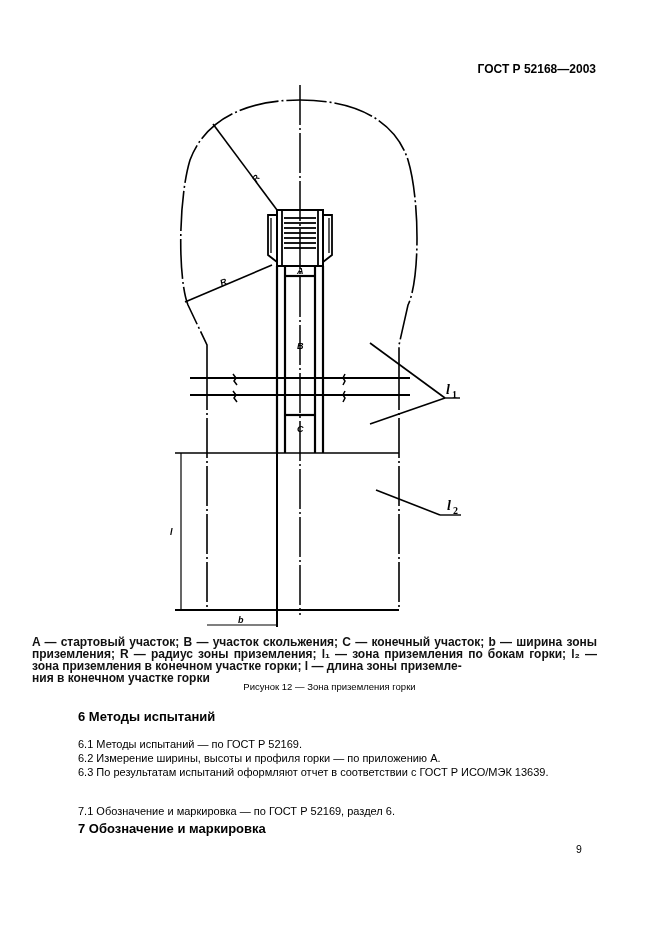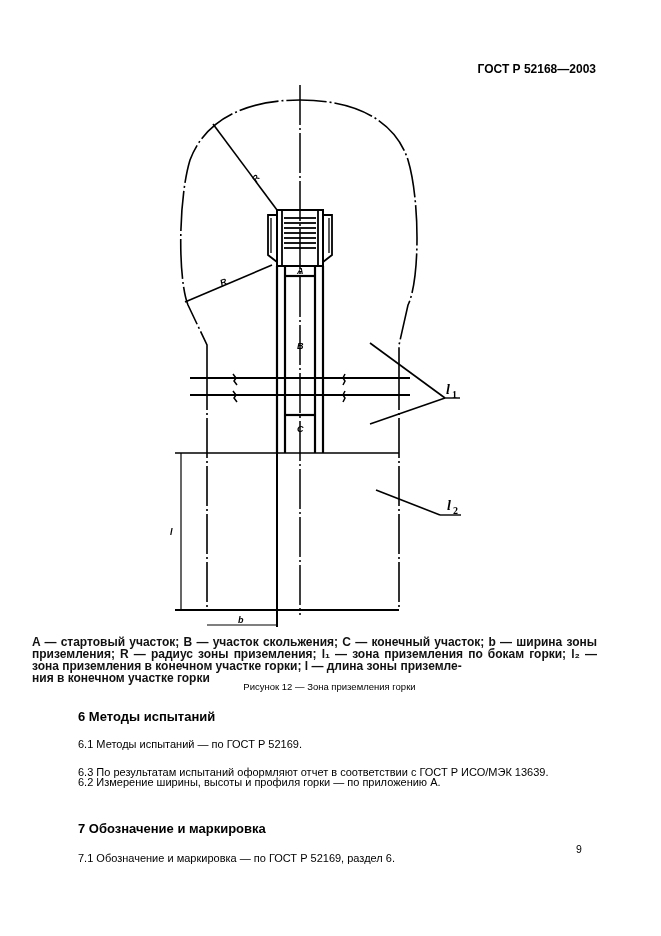--- a/index.html
+++ b/index.html
@@ -101,19 +101,19 @@
 <div class="legend">
   <span>A — стартовый участок; B — участок скольжения; C — конечный участок; b — ширина зоны приземления; R — радиус зоны</span>
   <span>приземления; l₁ — зона приземления по бокам горки; l₂ — зона приземления в конечном участке горки; l — длина зоны приземле-</span>
   <span class="last">ния в конечном участке горки</span>
 </div>
 
 <div class="caption">Рисунок 12 — Зона приземления горки</div>
 
 <div class="section-title" style="top:709px">6  Методы испытаний</div>
 <div class="para" style="top:738px">6.1  Методы испытаний — по ГОСТ Р 52169.</div>
-<div class="para" style="top:776px">6.2  Измерение ширины, высоты и профиля горки — по приложению А.</div>
+<div class="para" style="top:752px">6.2  Измерение ширины, высоты и профиля горки — по приложению А.</div>
 <div class="para" style="top:766px">6.3  По результатам испытаний оформляют отчет в соответствии с ГОСТ Р ИСО/МЭК 13639.</div>
 
 <div class="section-title" style="top:821px">7  Обозначение и маркировка</div>
-<div class="para" style="top:852px">7.1  Обозначение и маркировка — по ГОСТ Р 52169, раздел 6.</div>
+<div class="para" style="top:805px">7.1  Обозначение и маркировка — по ГОСТ Р 52169, раздел 6.</div>
 
 <div class="page-num">9</div>
 
 </body></html>

